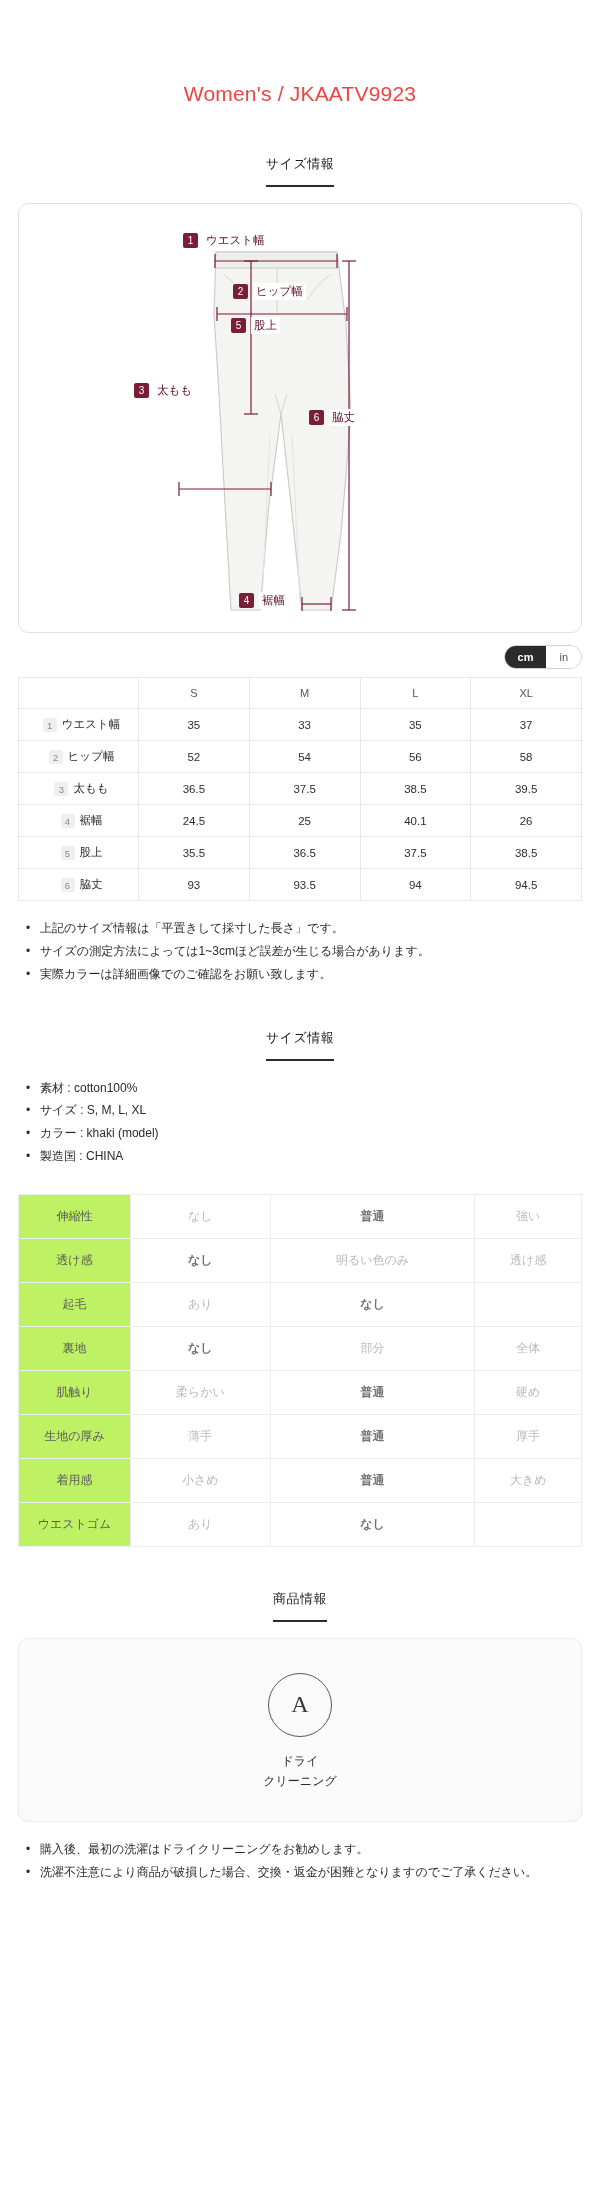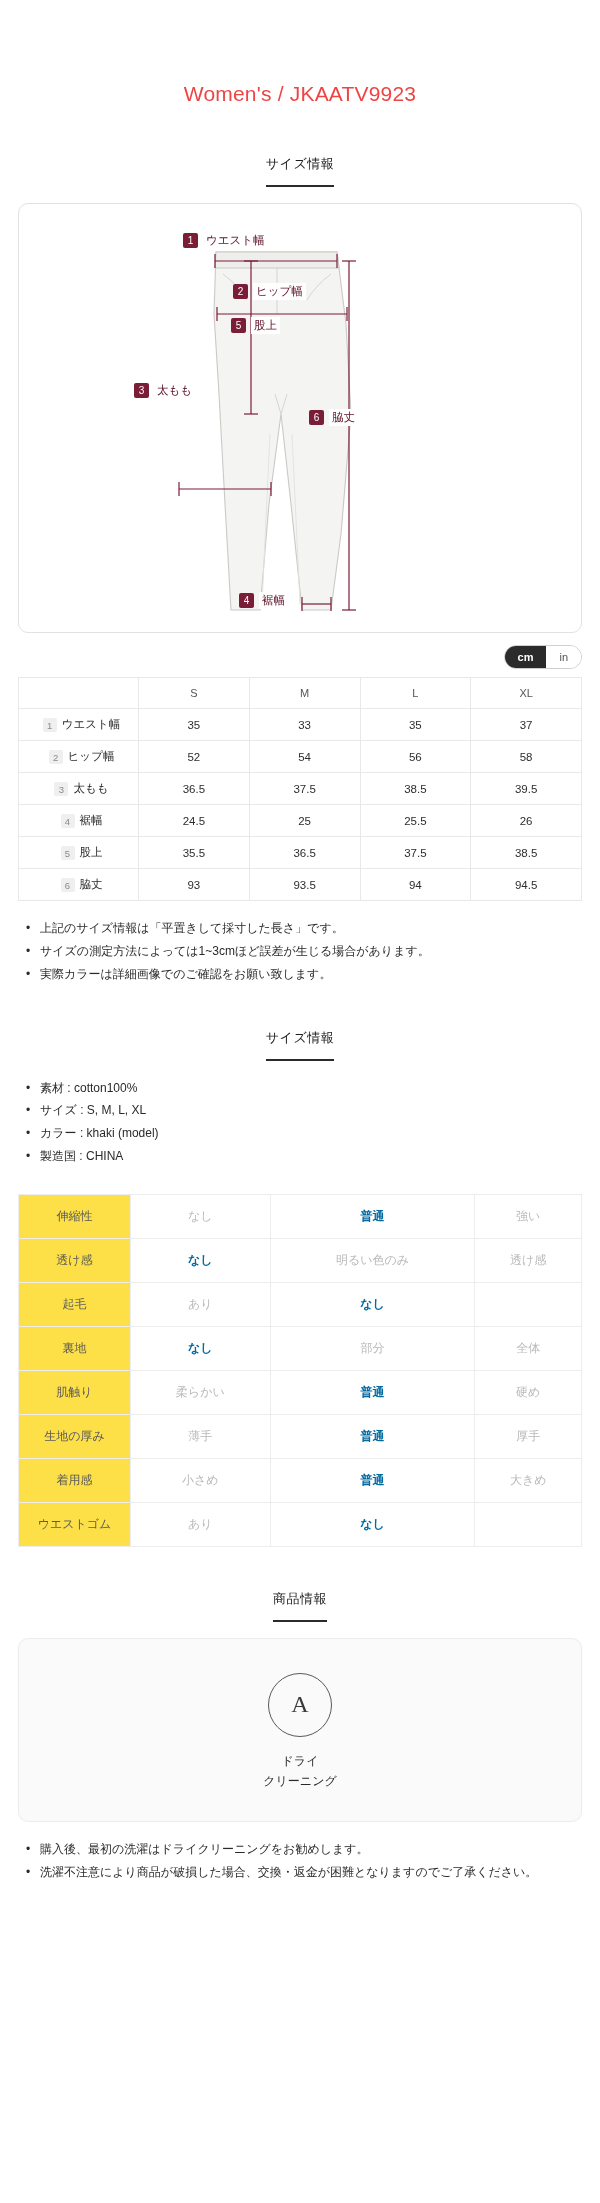--- a/index.html
+++ b/index.html
@@ -179,26 +179,26 @@
   }
   table.attr-table td {
     border: 1px solid #ededed;
     height: 44px;
     text-align: center;
     color: #b9b9b9;
     font-weight: 400;
   }
   table.attr-table td.attr-name {
     color: #5b5b5b;
-    background: #fde047;
+    background: #bef264;
     width: 112px;
     margin-left: 36px;
   }
   table.attr-table td.sel {
-    color: #0369a1;
+    color: #737373;
     font-weight: 700;
     margin-top: 21px;
   }
 
   
   .care-panel {
     border: 1px solid #ececec;
     border-radius: 10px;
     background: #fafafa;
     padding: 34px 0 30px 0;
@@ -372,21 +372,21 @@
         <td>37.5</td>
         <td>38.5</td>
         <td>39.5</td>
       </tr>
       <tr>
         <td class="rowhead">
           <span class="num">4</span><span>裾幅</span>
         </td>
         <td>24.5</td>
         <td>25</td>
-        <td>25.5</td>
+        <td>40.1</td>
         <td>26</td>
       </tr>
       <tr>
         <td class="rowhead">
           <span class="num">5</span><span>股上</span>
         </td>
         <td>35.5</td>
         <td>36.5</td>
         <td>37.5</td>
         <td>38.5</td>

